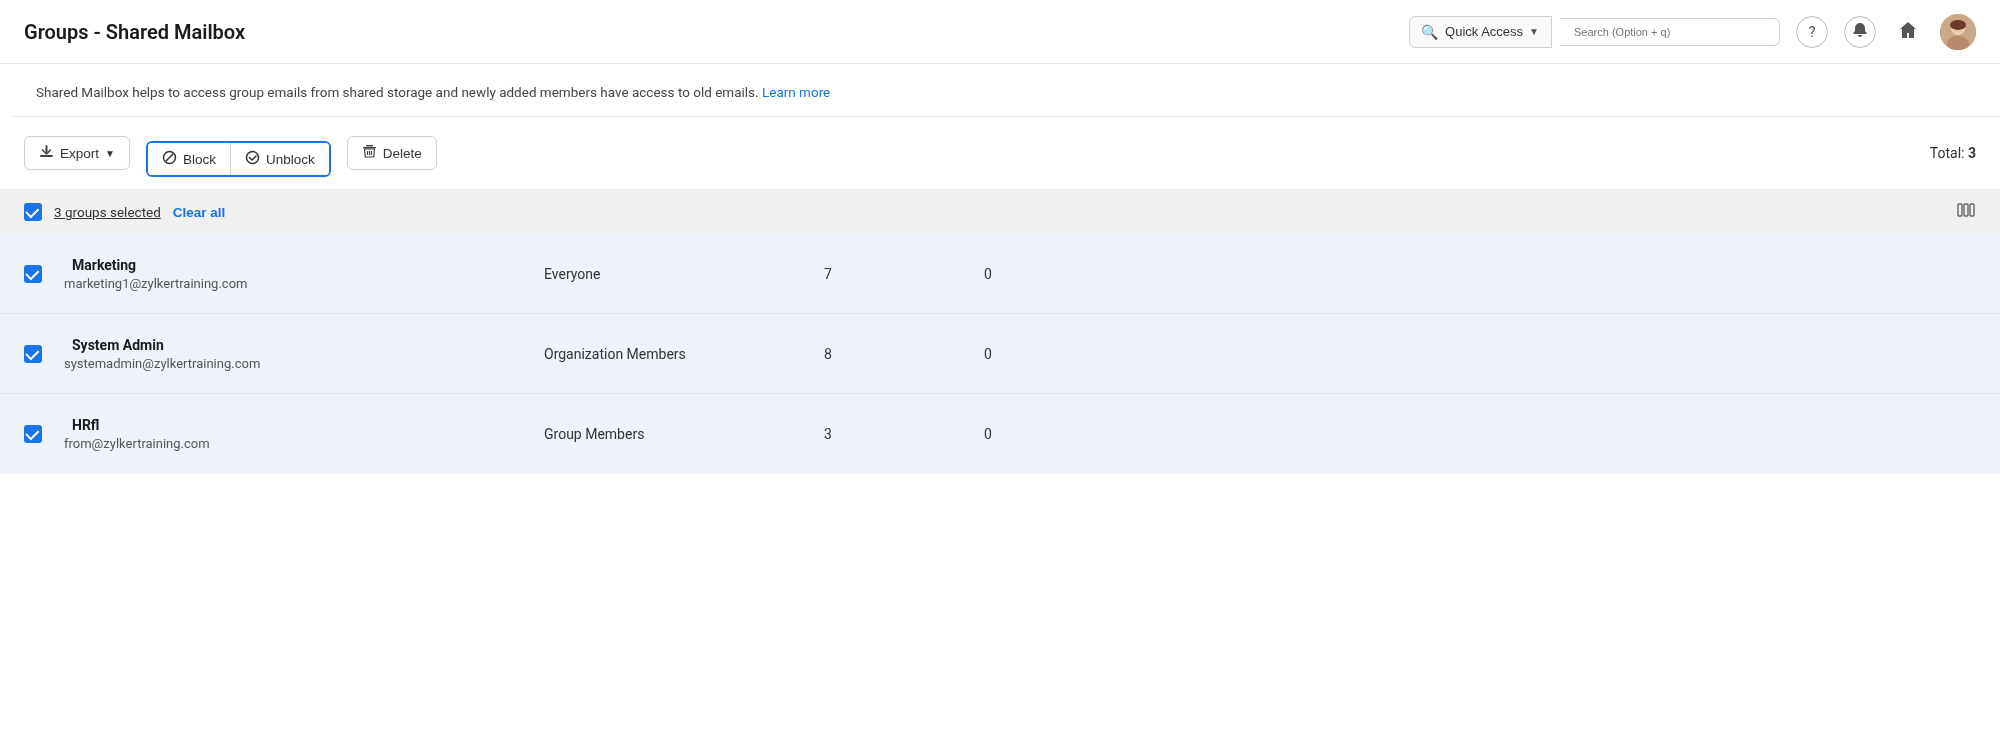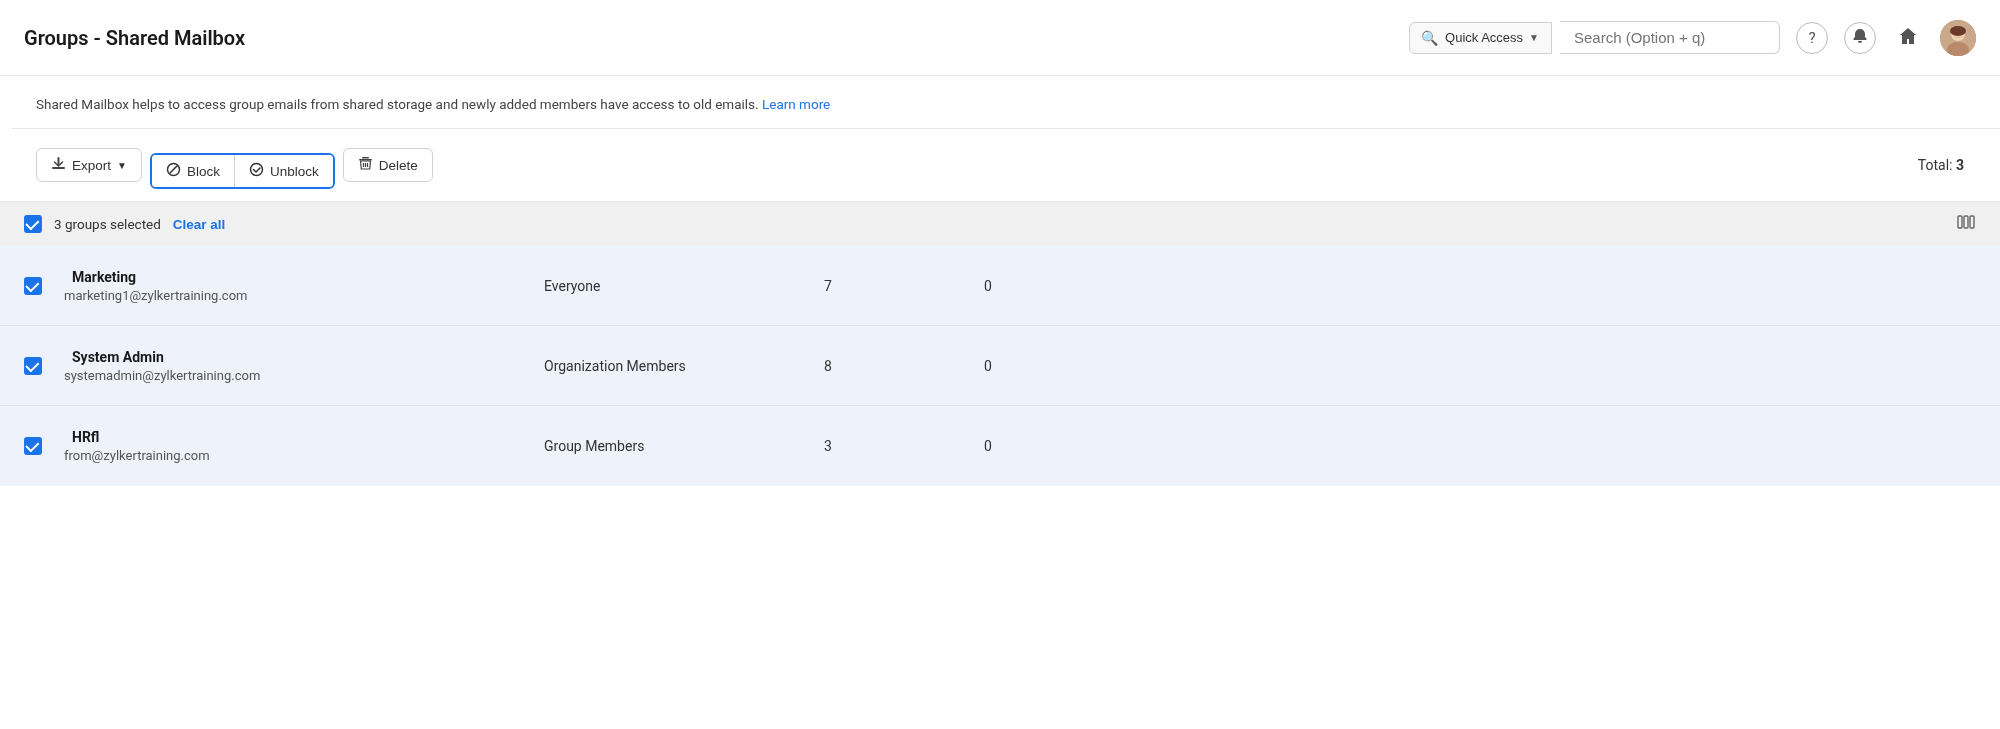--- a/index.html
+++ b/index.html
@@ -10,21 +10,21 @@
       background: #fff;
       width: 2000px;
       min-height: 729px;
     }
 
     
     .header {
       display: flex;
       align-items: center;
       padding: 0 24px;
-      height: 76px;
+      height: 64px;
       border-bottom: 1px solid #e8e8e8;
       background: #fff;
     }
     .header-title {
       font-size: 20px;
       font-weight: 600;
       color: #1a1a1a;
       flex: 0 0 auto;
     }
     .header-spacer { flex: 1; }
@@ -52,21 +52,21 @@
     }
     .quick-access-btn .chevron {
       font-size: 10px;
       color: #555;
     }
     .search-input-field {
       border: 1px solid #d0d0d0;
       border-left: none;
       border-radius: 0 6px 6px 0;
       padding: 7px 14px;
-      font-size: 15px;
+      font-size: 11px;
       color: #3b82f6;
       width: 220px;
       outline: none;
       background: #fff;
     }
     .header-icons {
       display: flex;
       align-items: center;
       gap: 16px;
       margin-left: 16px;
@@ -124,23 +124,23 @@
     }
     .info-bar a {
       color: #1a73e8;
       text-decoration: none;
     }
 
     
     .toolbar {
       display: flex;
       align-items: center;
-      padding: 12px 36px;
+      padding: 12px 24px;
       border-bottom: 1px solid #e8e8e8;
-      gap: 8px;
+      gap: 16px;
     }
     .toolbar-btn {
       display: flex;
       align-items: center;
       gap: 6px;
       padding: 7px 14px;
       border: 1px solid #d0d0d0;
       border-radius: 6px;
       background: #fff;
       cursor: pointer;
@@ -194,20 +194,21 @@
       width: 10px;
       height: 6px;
       border-left: 2px solid #fff;
       border-bottom: 2px solid #fff;
       transform: rotate(-45deg) translateY(-1px);
       display: block;
     }
     .selected-text {
       font-size: 13.5px;
       color: #333;
+      text-decoration: underline;
     }
     .clear-all-btn {
       font-size: 13.5px;
       color: #1a73e8;
       cursor: pointer;
       background: none;
       border: none;
       padding: 0;
       font-weight: bold;
     }

